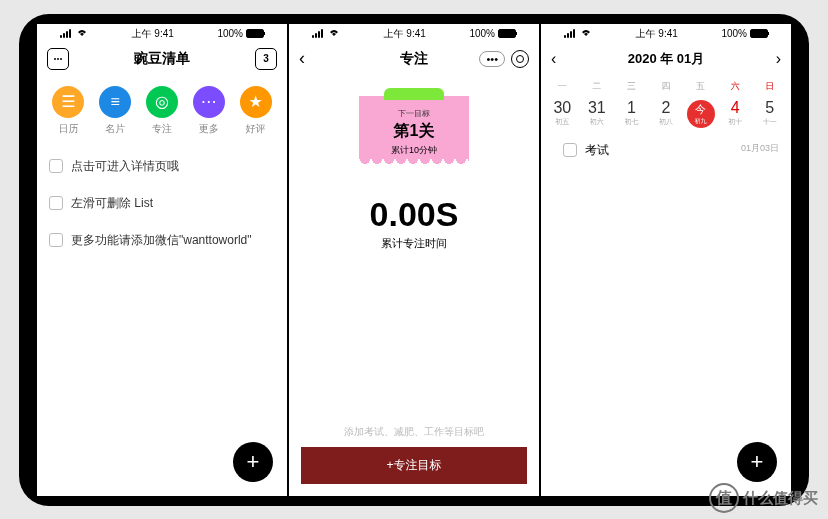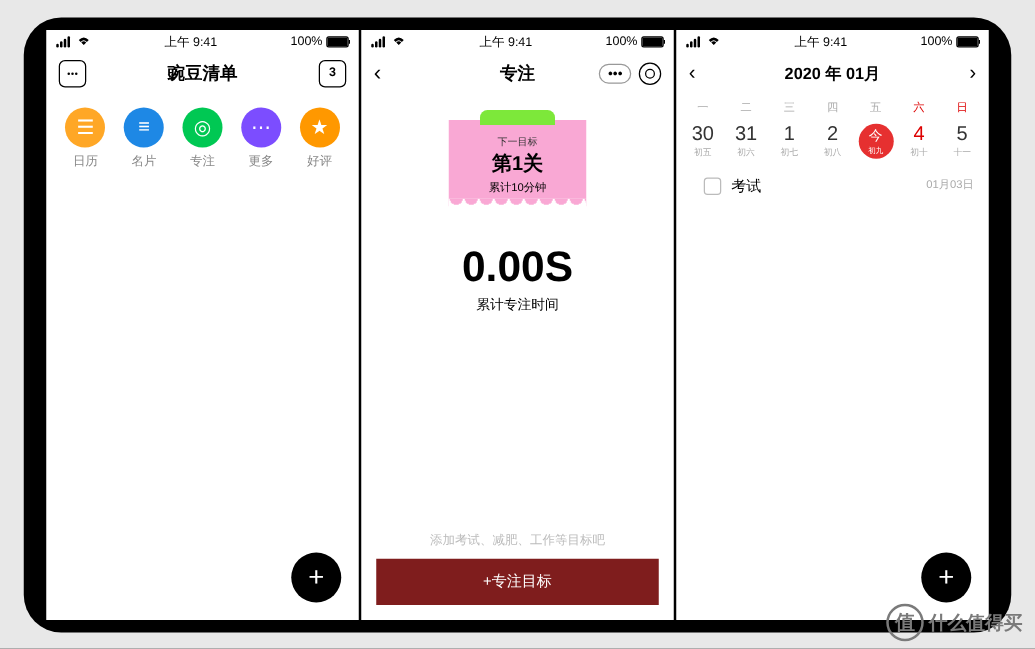--- a/index.html
+++ b/index.html
@@ -32,21 +32,21 @@
       background: #fff;
       height: 100%;
       position: relative;
       overflow: hidden;
     }
     .status-bar {
       height: 20px;
       display: flex;
       align-items: center;
       justify-content: space-between;
-      padding: 0 8px;
+      padding: 0 23px;
       font-size: 10px;
       color: #000;
     }
     .status-left { display: flex; align-items: center; gap: 1px; }
     .signal { display: flex; gap: 1px; align-items: flex-end; }
     .signal span { background: #000; width: 2px; border-radius: 1px; }
     .signal span:nth-child(1) { height: 3px; }
     .signal span:nth-child(2) { height: 5px; }
     .signal span:nth-child(3) { height: 7px; }
     .signal span:nth-child(4) { height: 9px; }
@@ -350,20 +350,34 @@
         </div>
         <div class="icon-item">
           <div class="icon-circle" style="background:#7c4dff">⋯</div>
           <span class="icon-label">更多</span>
         </div>
         <div class="icon-item">
           <div class="icon-circle" style="background:#ff9800">★</div>
           <span class="icon-label">好评</span>
         </div>
       </div>
+    <div class="list-items">
+        <div class="list-item">
+          <div class="checkbox"></div>
+          <span>点击可进入详情页哦</span>
+        </div>
+        <div class="list-item">
+          <div class="checkbox"></div>
+          <span>左滑可删除 List</span>
+        </div>
+        <div class="list-item">
+          <div class="checkbox"></div>
+          <span>更多功能请添加微信"wanttoworld"</span>
+        </div>
+      </div>
     <div class="fab">+</div>
   </div>
 
   <div class="panel">
     <div class="status-bar">
       <div class="status-left">
         <div class="signal">
             <span></span>
             <span></span>
             <span></span>

